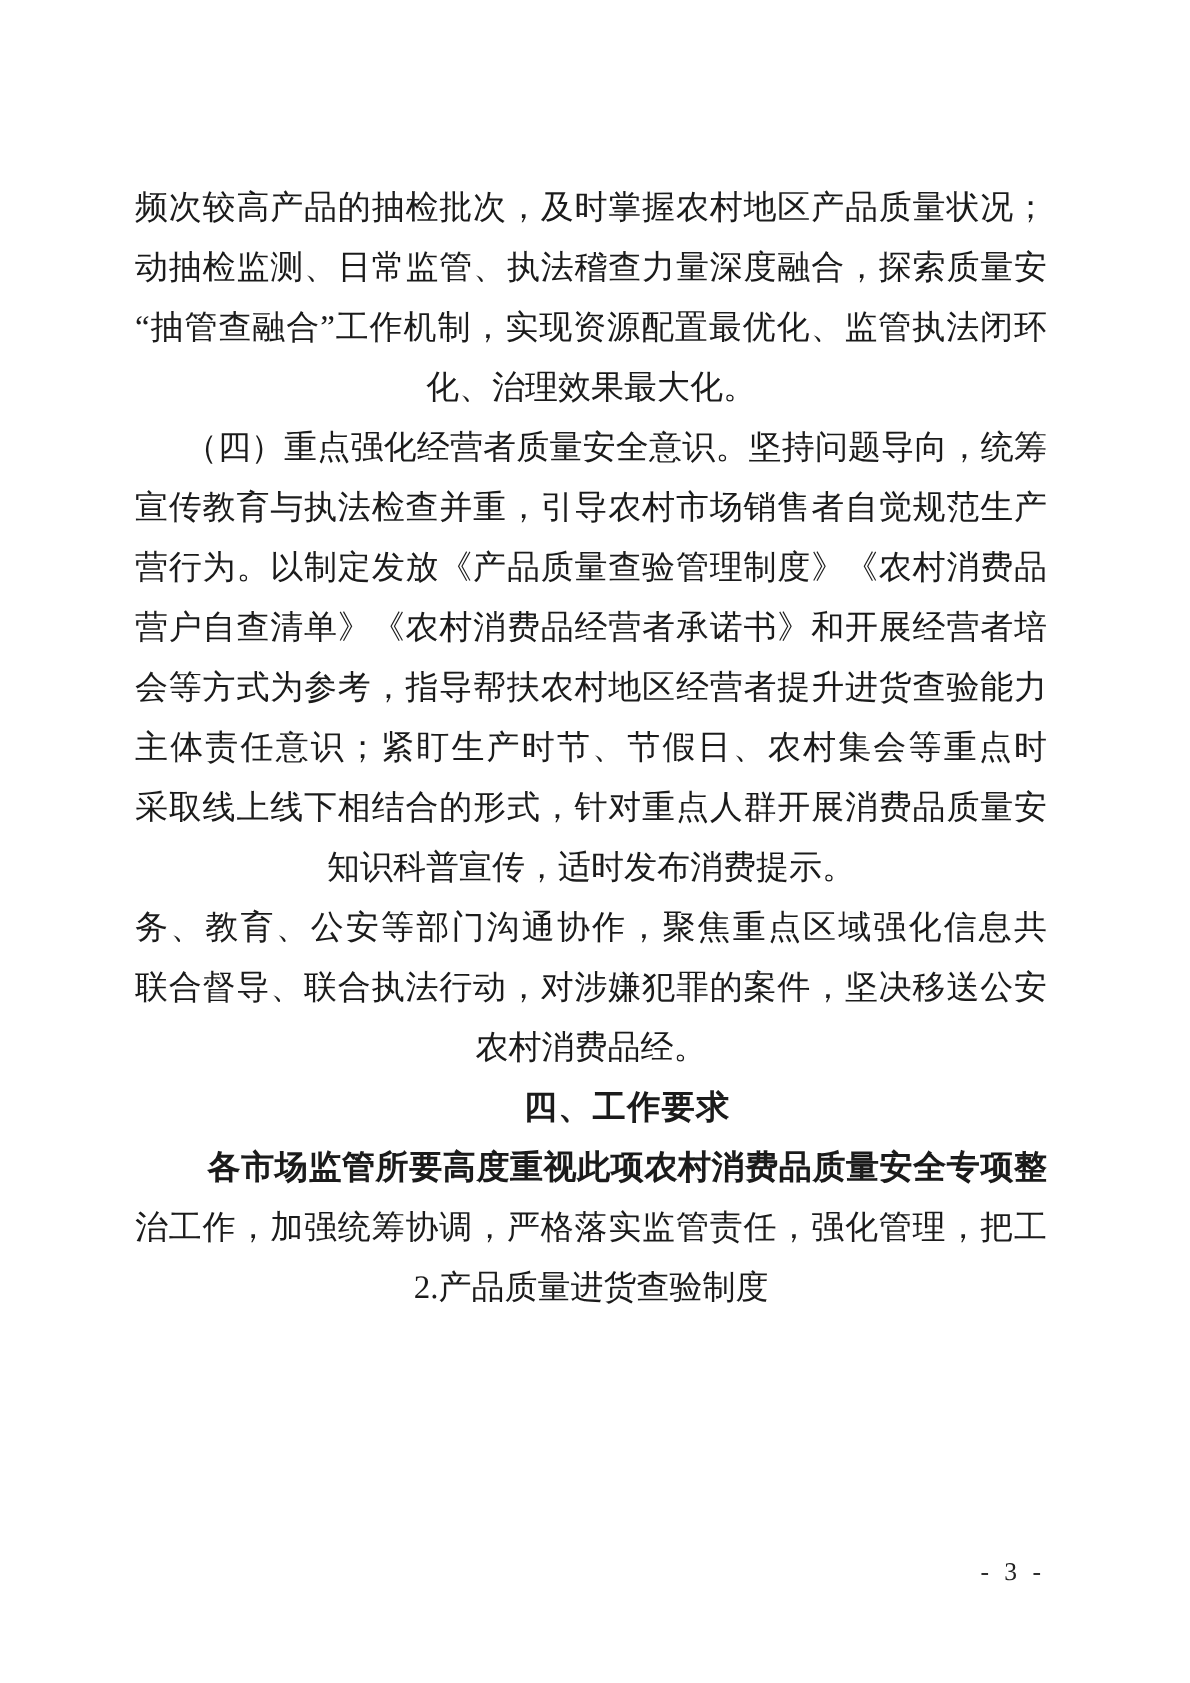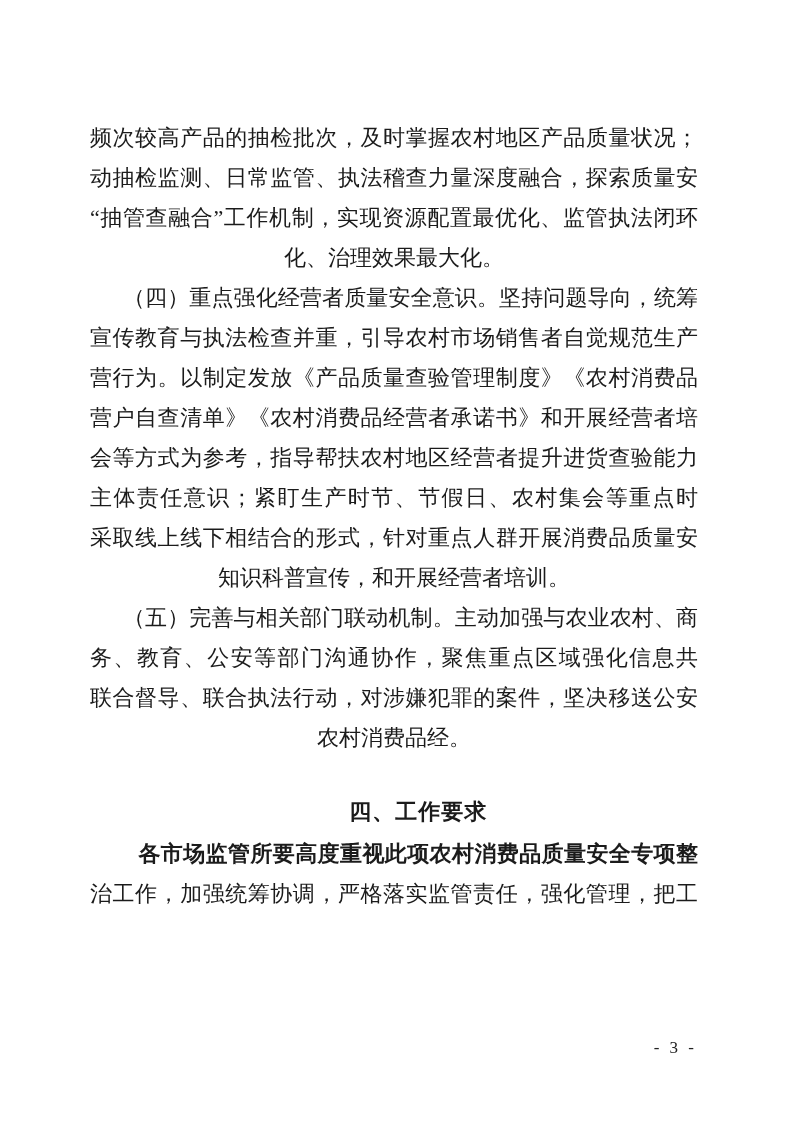--- a/index.html
+++ b/index.html
@@ -38,24 +38,23 @@
   
   .indent {
     text-indent: 2.2em;
     font-weight: bold;
   }
   .indent-paren {
     text-indent: 1.5em;
   }
   
   .heading {
-    font-family: Liberation Mono, monospace;
+    font-family: Liberation Sans, sans-serif;
     font-weight: bold;
     letter-spacing: 1px;
-    margin-top: 36px;
   }
   .pagenum {
     position: absolute;
     top: 1038px;
     right: 96px;
     font-size: 17px;
     letter-spacing: 3px;
     color: #222222;
   }
 </style>
@@ -69,25 +68,25 @@
     <div class="line fill">动抽检监测、日常监管、执法稽查力量深度融合，探索质量安全</div>
     <div class="line fill">“抽管查融合”工作机制，实现资源配置最优化、监管执法闭环</div>
     <div class="line">化、治理效果最大化。</div>
     <div class="line fill indent-paren">（四）重点强化经营者质量安全意识。坚持问题导向，统筹</div>
     <div class="line fill">宣传教育与执法检查并重，引导农村市场销售者自觉规范生产经</div>
     <div class="line fill">营行为。以制定发放《产品质量查验管理制度》《农村消费品经</div>
     <div class="line fill">营户自查清单》《农村消费品经营者承诺书》和开展经营者培训</div>
     <div class="line fill">会等方式为参考，指导帮扶农村地区经营者提升进货查验能力和</div>
     <div class="line fill">主体责任意识；紧盯生产时节、节假日、农村集会等重点时段，</div>
     <div class="line fill">采取线上线下相结合的形式，针对重点人群开展消费品质量安全</div>
-    <div class="line">知识科普宣传，和开展经营者培训。</div>
-    <div class="line fill indent-paren">（五）完善与相关部门联动机制。主动加强与农业农村、商</div>
+    <div class="line">知识科普宣传，适时发布消费提示。</div>
     <div class="line fill">务、教育、公安等部门沟通协作，聚焦重点区域强化信息共享、</div>
     <div class="line fill">联合督导、联合执法行动，对涉嫌犯罪的案件，坚决移送公安机</div>
     <div class="line">农村消费品经。</div>
     <div class="line heading indent">四、工作要求</div>
     <div class="line fill indent">各市场监管所要高度重视此项农村消费品质量安全专项整</div>
     <div class="line fill">治工作，加强统筹协调，严格落实监管责任，强化管理，把工作</div>
+    <div class="line">2.产品质量进货查验制度</div>
   </div>
 
   <div class="pagenum">- 3 -</div>
 
 </div>
 
 </body></html>

